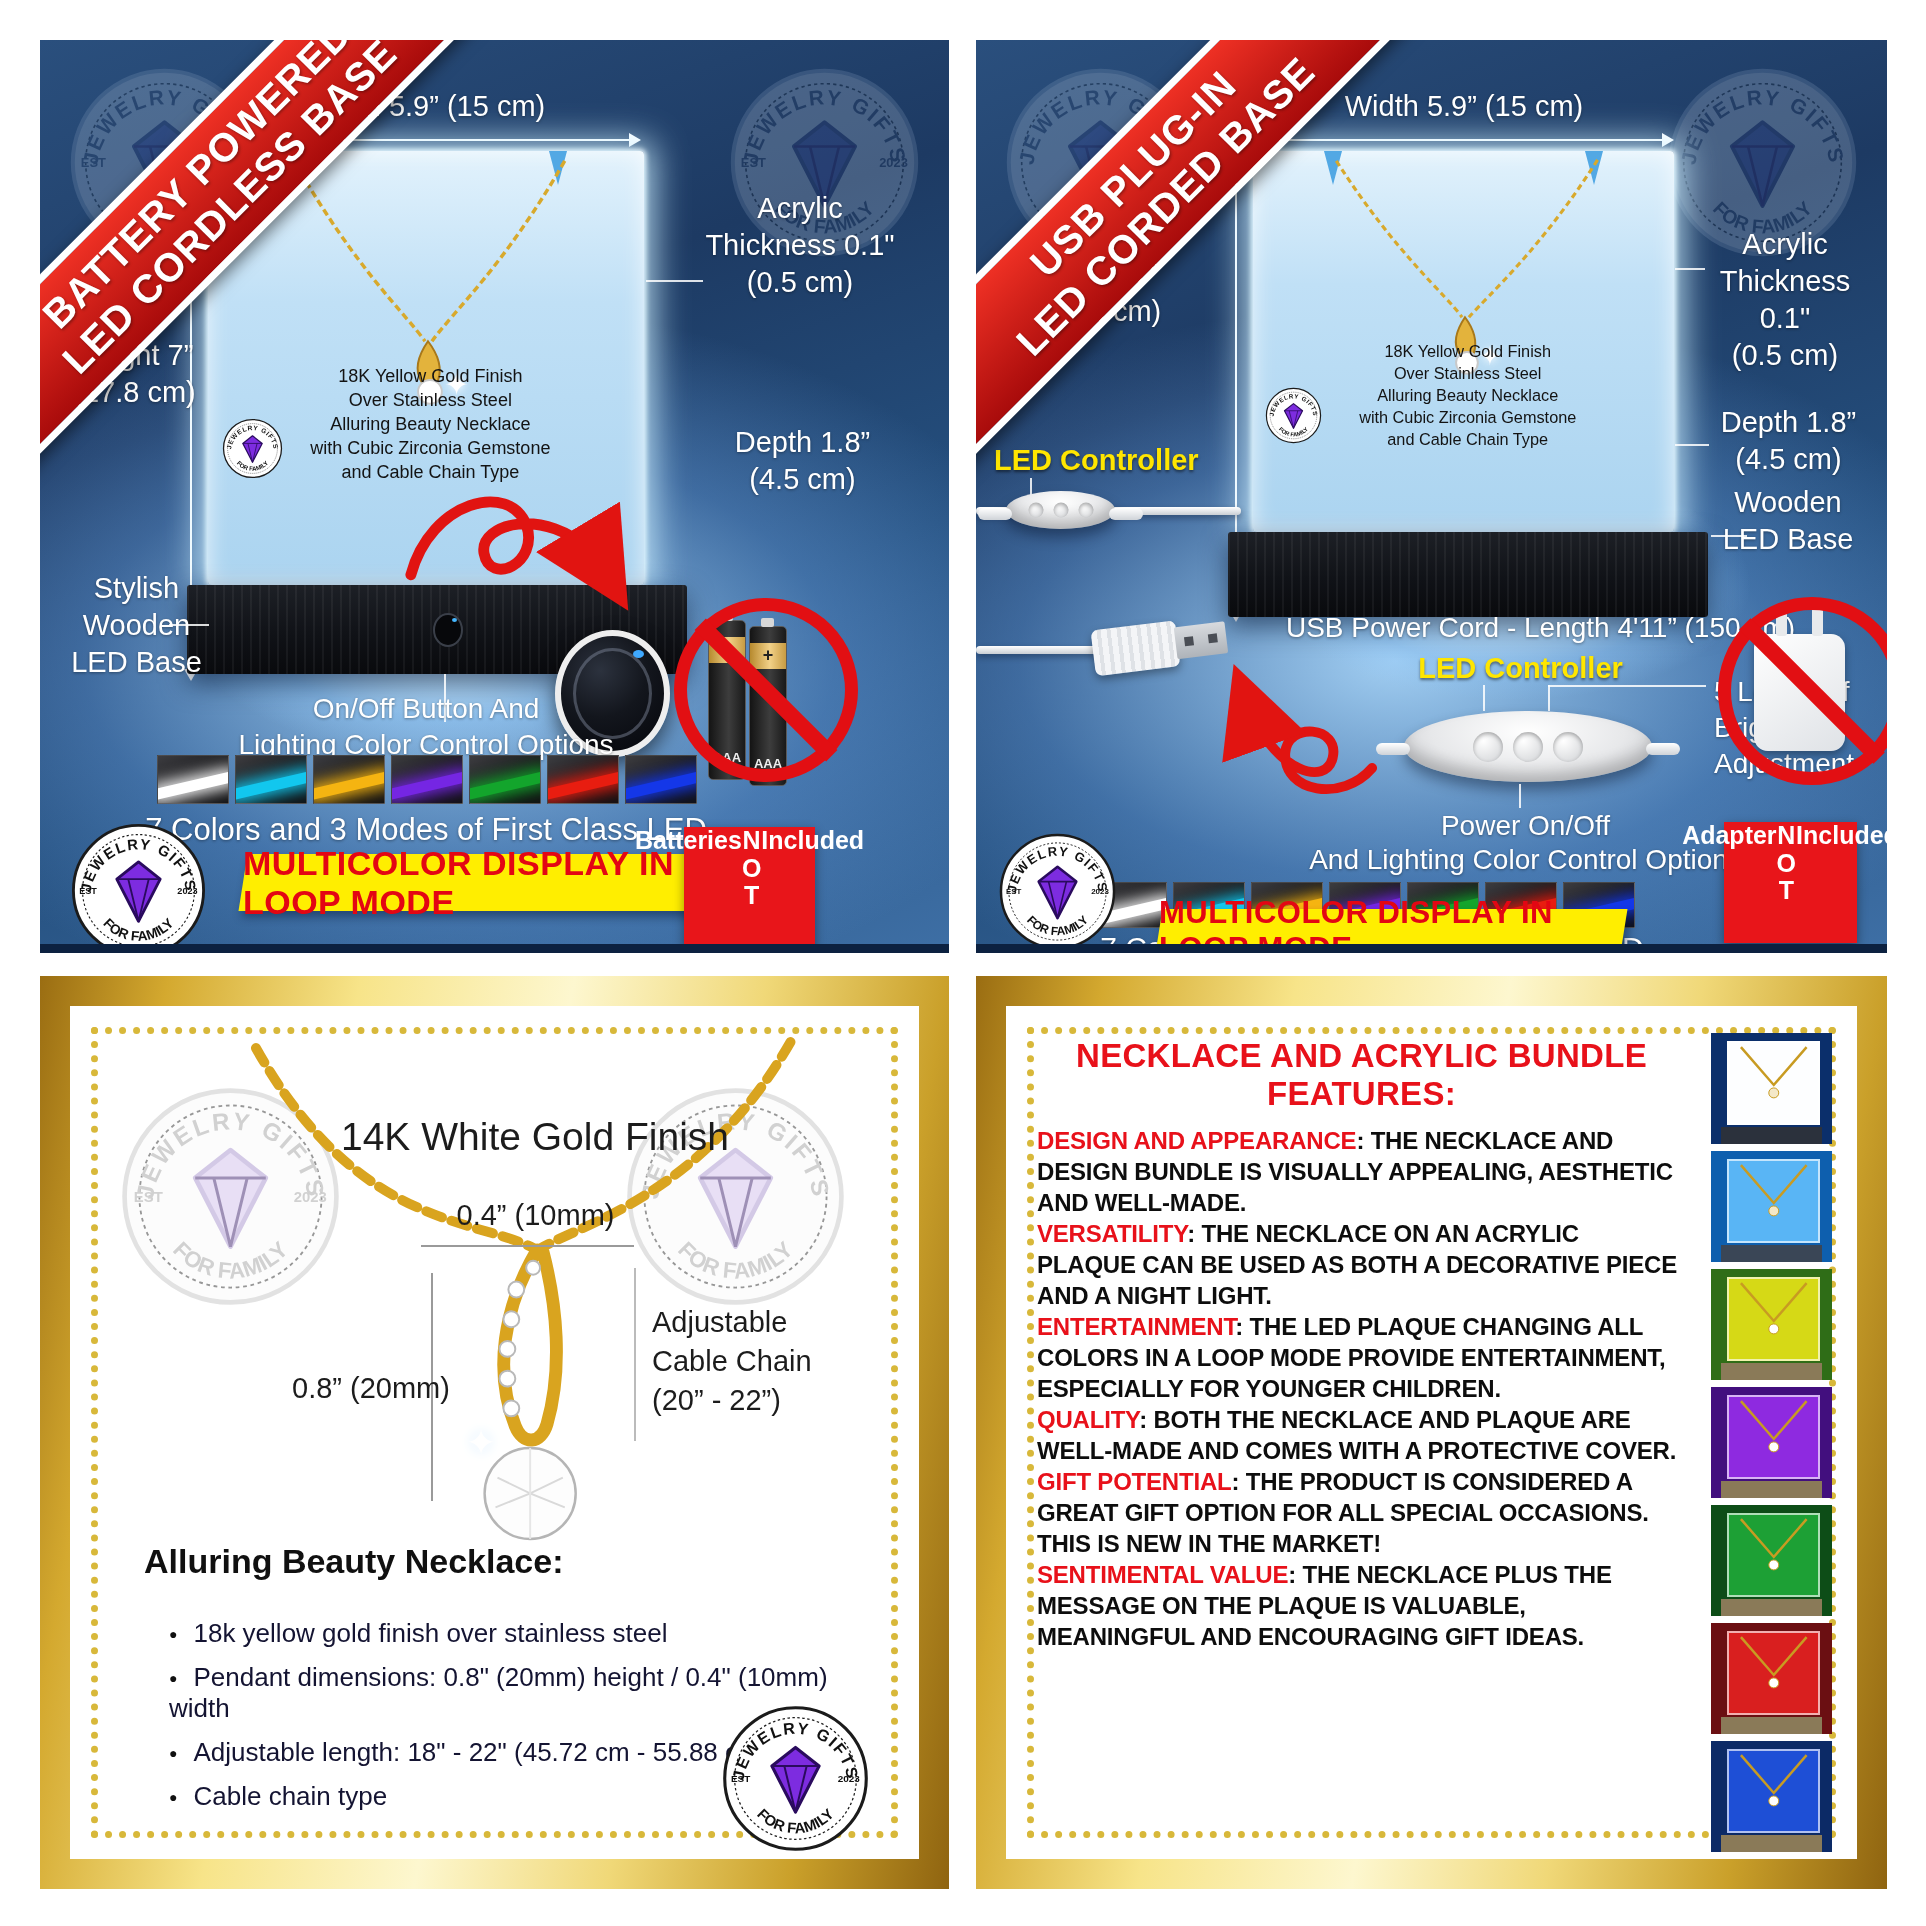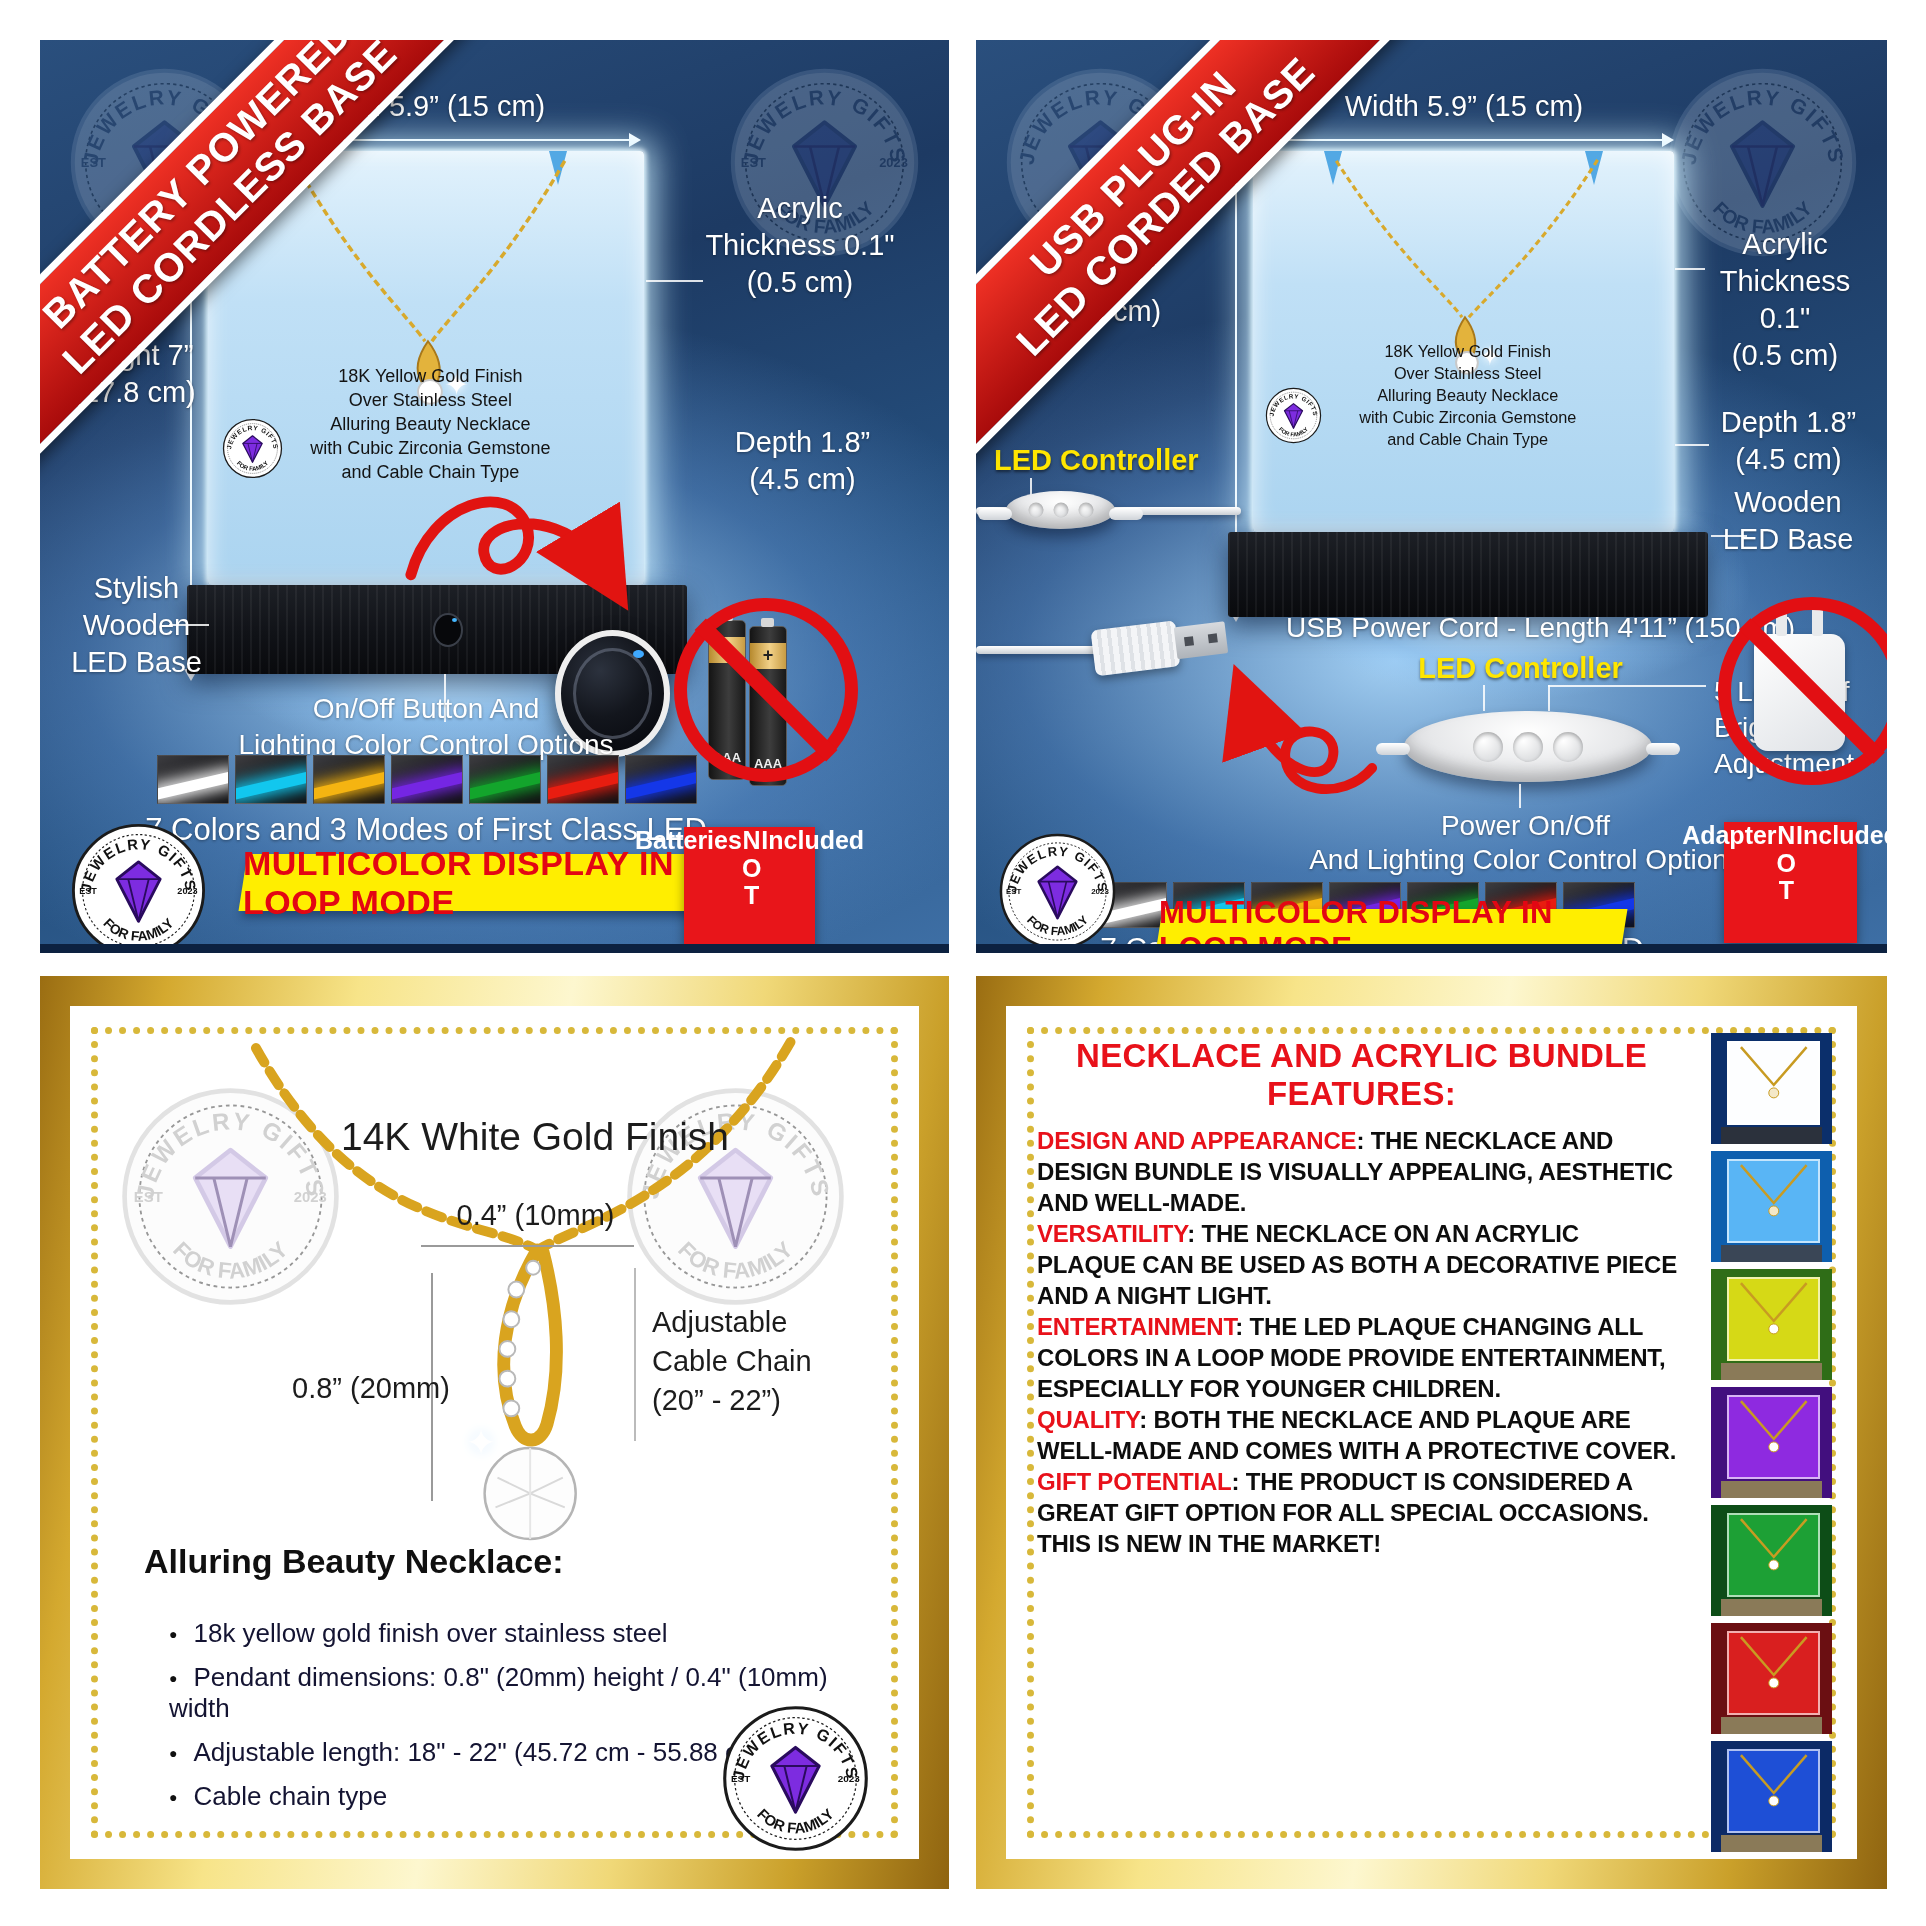--- a/index.html
+++ b/index.html
@@ -579,20 +579,21 @@
     <div class="dots"></div>
 
     <div class="abs title center" style="left:59px;top:61px;width:653px;">NECKLACE AND ACRYLIC BUNDLE FEATURES:</div>
 
     <div class="abs" style="left:61px;top:149px;width:642px;">
       <p class="feat"><span class="fl">DESIGN AND APPEARANCE</span><span>:  THE NECKLACE AND DESIGN BUNDLE IS VISUALLY APPEALING, AESTHETIC AND WELL-MADE.</span></p>
       <p class="feat"><span class="fl">VERSATILITY</span><span>:  THE NECKLACE ON AN ACRYLIC PLAQUE CAN BE USED AS BOTH A DECORATIVE PIECE AND A NIGHT LIGHT.</span></p>
       <p class="feat"><span class="fl">ENTERTAINMENT</span><span>:  THE LED PLAQUE CHANGING ALL COLORS IN A LOOP MODE PROVIDE ENTERTAINMENT, ESPECIALLY FOR YOUNGER CHILDREN.</span></p>
       <p class="feat"><span class="fl">QUALITY</span><span>:  BOTH THE NECKLACE AND PLAQUE ARE WELL-MADE AND COMES WITH A PROTECTIVE COVER.</span></p>
       <p class="feat"><span class="fl">GIFT POTENTIAL</span><span>:  THE PRODUCT IS CONSIDERED A GREAT GIFT OPTION FOR ALL SPECIAL OCCASIONS. THIS IS NEW IN THE MARKET!</span></p>
+      <p class="feat"><span class="fl">SENTIMENTAL VALUE</span><span>:  THE NECKLACE PLUS THE MESSAGE ON THE PLAQUE IS  VALUABLE, MEANINGFUL AND ENCOURAGING GIFT IDEAS.</span></p>
     </div>
 
     <div class="thumbstrip" style="left:735px;top:57px;">
       <div class="thumb dark1" style="background: rgb(11, 47, 107); color: rgb(11, 47, 107);">
         <div class="tplaque" style="background: rgb(253, 254, 255); color: rgb(253, 254, 255);">
           <svg class="chainsvg" viewBox="0 0 90 80">
               <path d="M12,4 L45,42 L78,4" stroke="#c89b22" stroke-width="2.5" fill="none"></path>
               <circle cx="45" cy="50" r="5" fill="#f4e8c8" stroke="#c89b22"></circle>
             </svg>
         </div>

